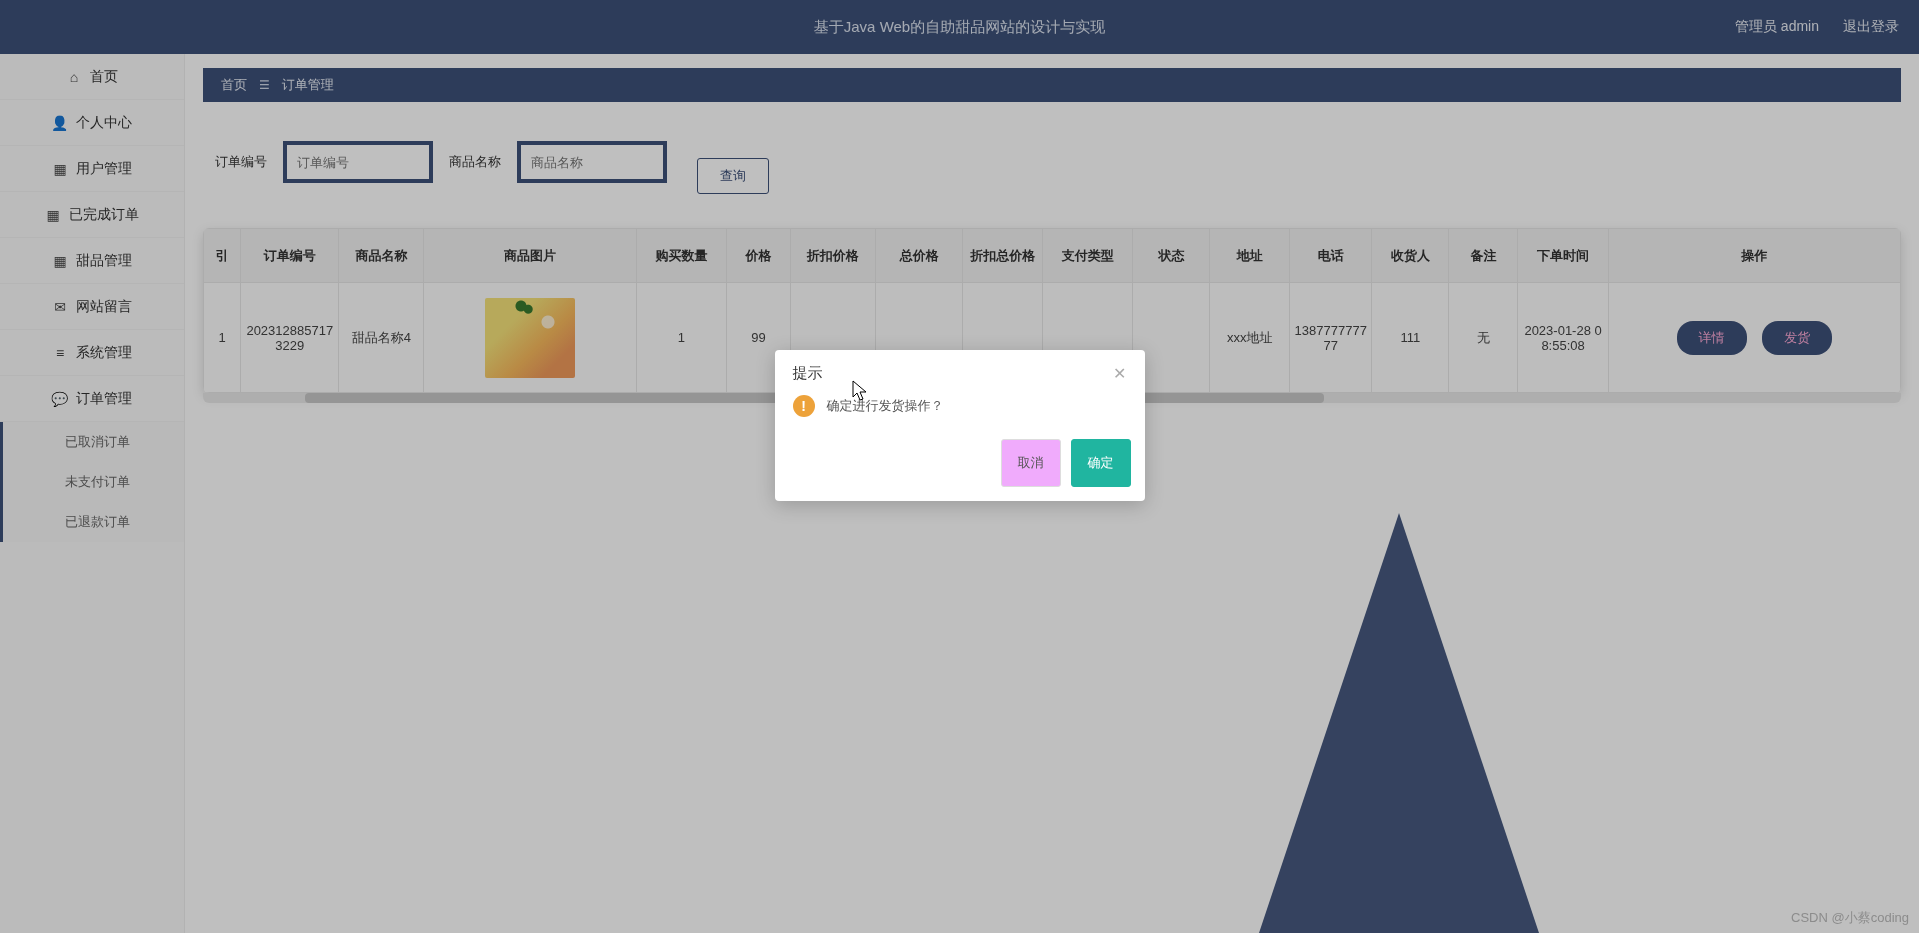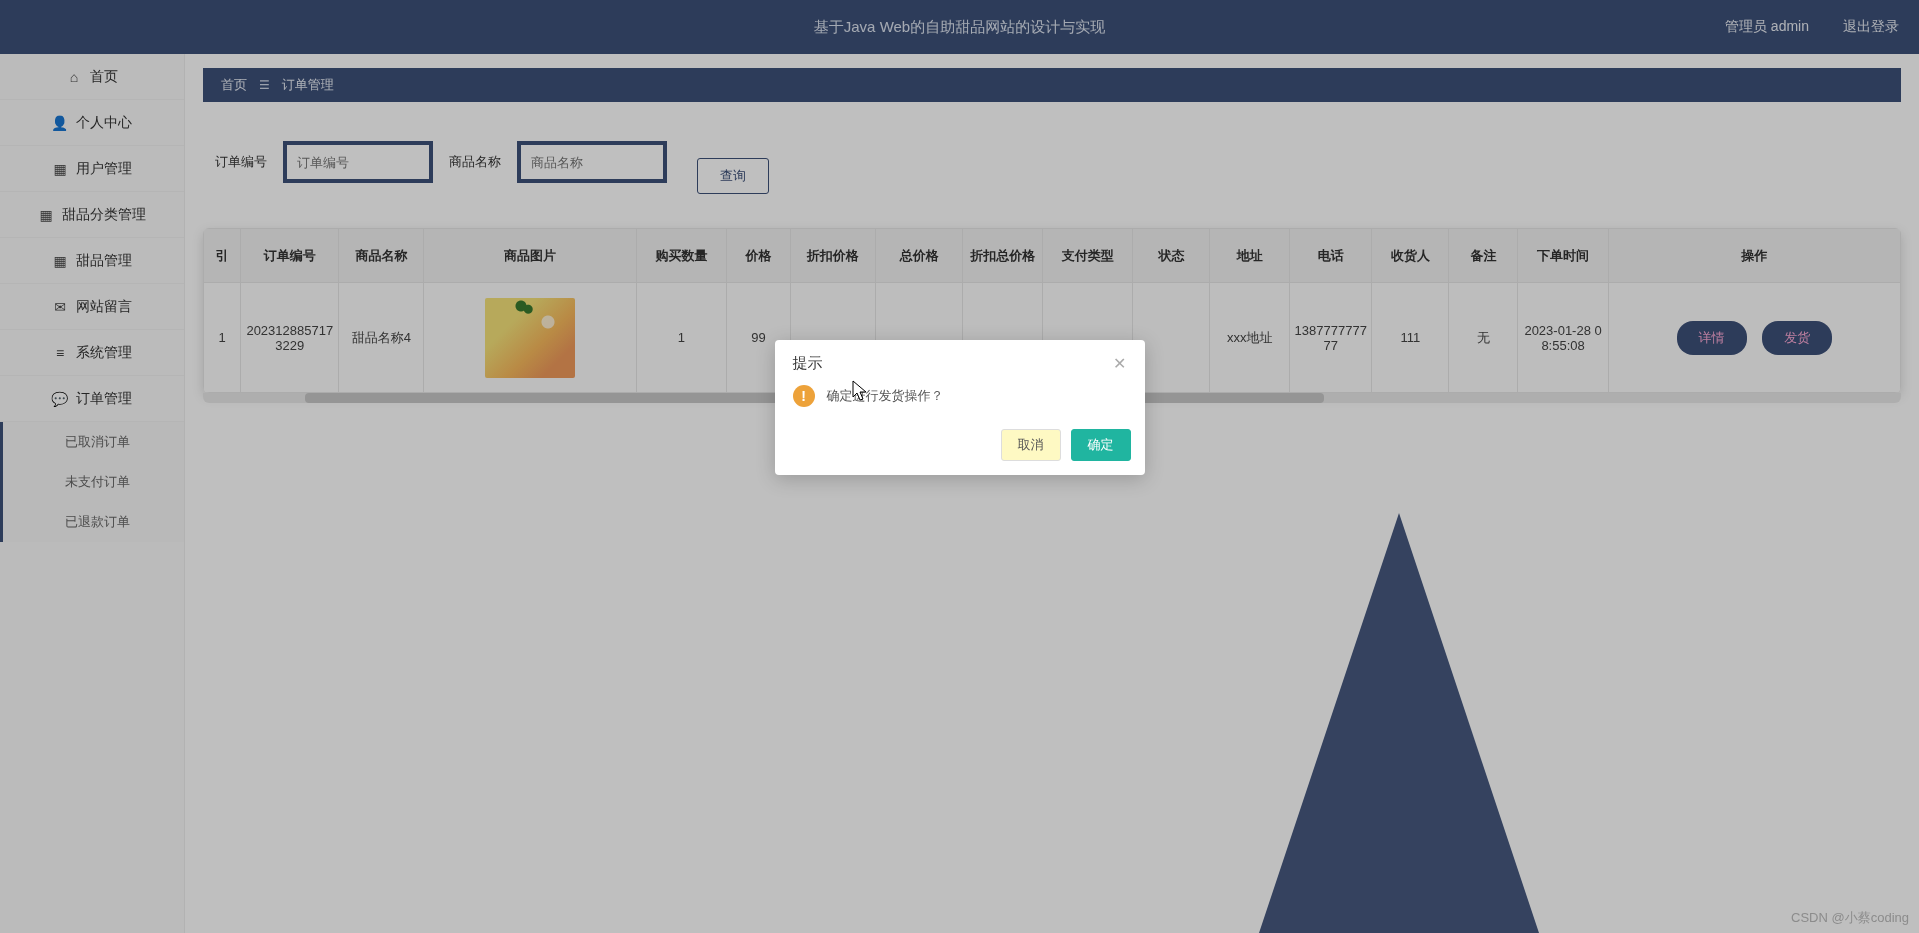--- a/index.html
+++ b/index.html
@@ -30,21 +30,21 @@
       position: absolute;
       left: 50%;
       transform: translateX(-50%);
       font-size: 15px;
       color: #dbe2ee;
     }
     .topbar-right {
       margin-left: auto;
       margin-right: 20px;
       display: flex;
-      gap: 34px;
+      gap: 24px;
       font-size: 14px;
       color: #e8ecf3;
     }
     .topbar-right span { cursor: pointer; }
     .layout { display: flex; height: calc(100% - 54px); }
     .sidebar {
       width: 185px;
       background: #fafafa;
       border-right: 1px solid #eee;
       flex-shrink: 0;
@@ -208,21 +208,21 @@
       border-radius: 0 0 6px 6px;
       position: relative;
     }
     .hbar::before {
       content:""; position:absolute; left:6%; top:0; bottom:0; width:60%;
       background:#c7c7c7; border-radius:4px;
     }
     .dialog {
       position: absolute;
       z-index: 200;
-      top: 340px; left: 50%; transform: translate(-50%, 0);
+      top: 350px; left: 50%; transform: translate(-50%, 0);
       width: 370px;
       background: #fff;
       border-radius: 4px;
       box-shadow: 0 4px 20px rgba(0,0,0,0.2);
     }
     .dlg-head {
       padding: 14px 18px 6px 18px;
       display: flex; align-items: center;
       font-size: 15px; color: #333;
     }
@@ -236,22 +236,22 @@
       width:22px; height:22px; border-radius:50%;
       background:#eda23a; color:#fff;
       display:flex; align-items:center; justify-content:center;
       font-weight:bold; font-size:14px;
     }
     .dlg-foot {
       padding: 4px 14px 14px 14px;
       display:flex; justify-content:flex-end; gap:10px;
     }
     .btn-plain {
-      border:1px solid #ddd; background:#fef9c3; color:#555;
-      padding:6px 16px; border-radius:3px; cursor:pointer; font-size:13px;
+      border:1px solid #ddd; background:#f0abfc; color:#555;
+      padding:14px 16px; border-radius:3px; cursor:pointer; font-size:13px;
     }
     .btn-primary {
       border:1px solid #20b5a0; background:#20b5a0; color:#fff;
       padding:6px 16px; border-radius:3px; cursor:pointer; font-size:13px;
     }
     .triangle {
       position:absolute; right:380px; bottom:0;
       width:0; height:0;
       border-left: 140px solid transparent;
       border-right: 140px solid transparent;
@@ -284,21 +284,21 @@
     <div class="nav-item">
       <span class="icon">👤</span>
       <span>个人中心</span>
     </div>
     <div class="nav-item">
       <span class="icon">▦</span>
       <span>用户管理</span>
     </div>
     <div class="nav-item">
       <span class="icon">▦</span>
-      <span>甜品分类管理</span>
+      <span>已完成订单</span>
     </div>
     <div class="nav-item">
       <span class="icon">▦</span>
       <span>甜品管理</span>
     </div>
     <div class="nav-item">
       <span class="icon">✉</span>
       <span>网站留言</span>
     </div>
     <div class="nav-item">

